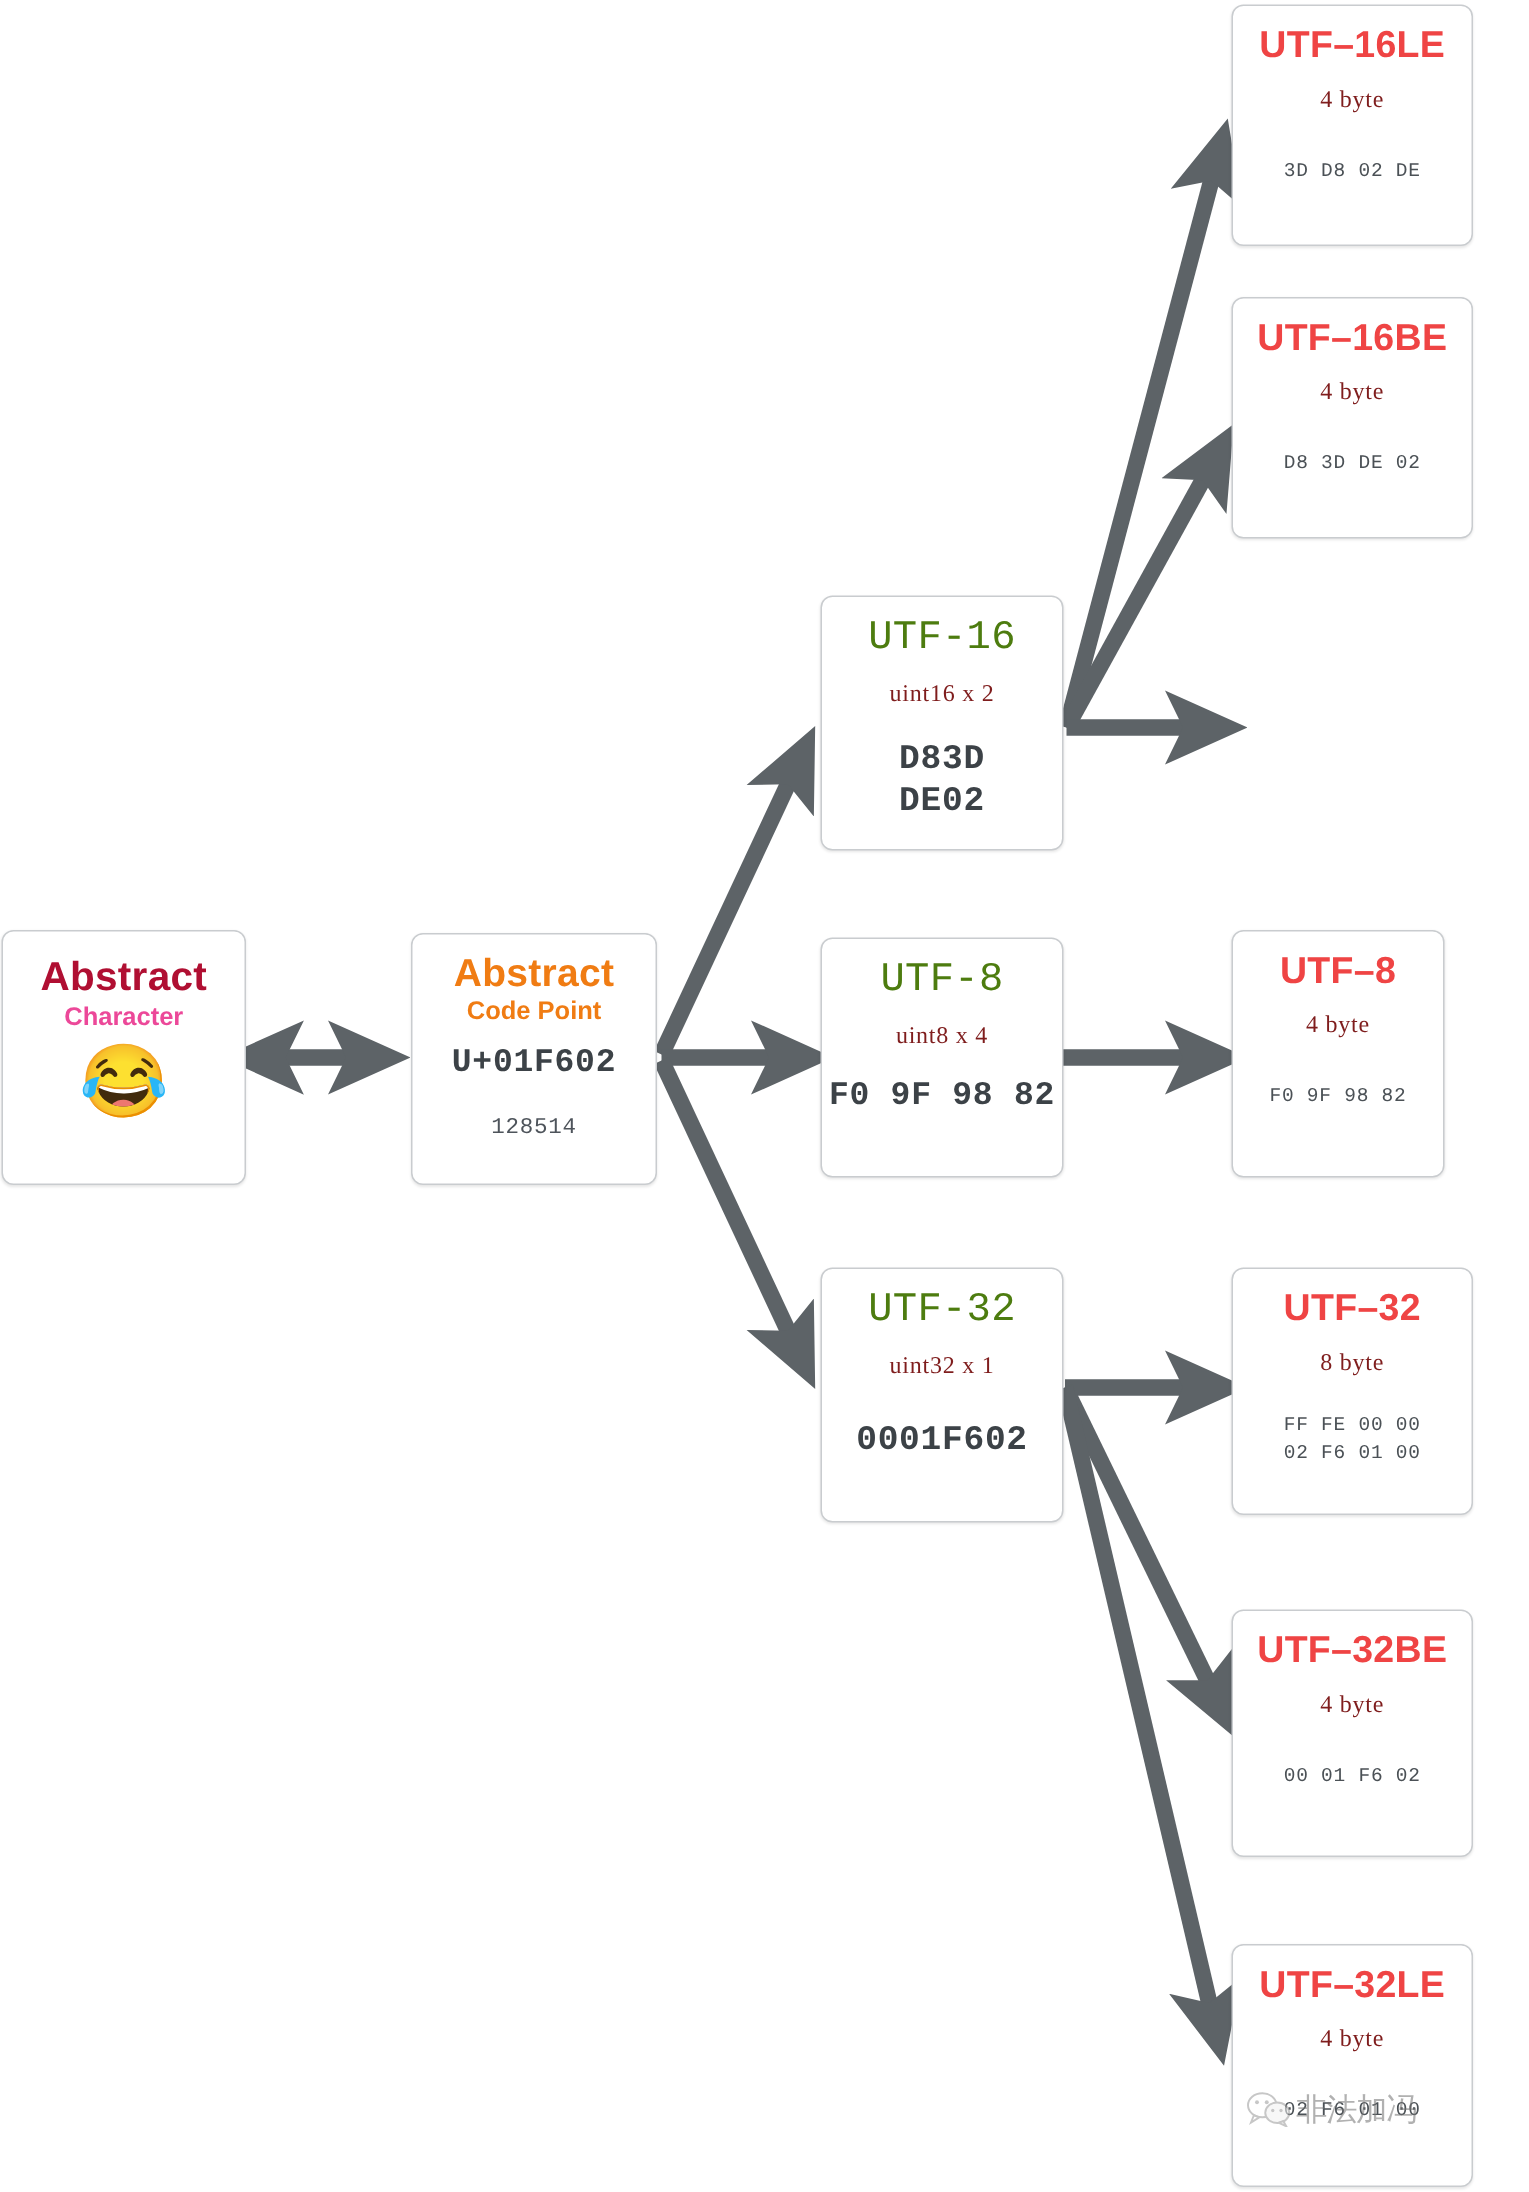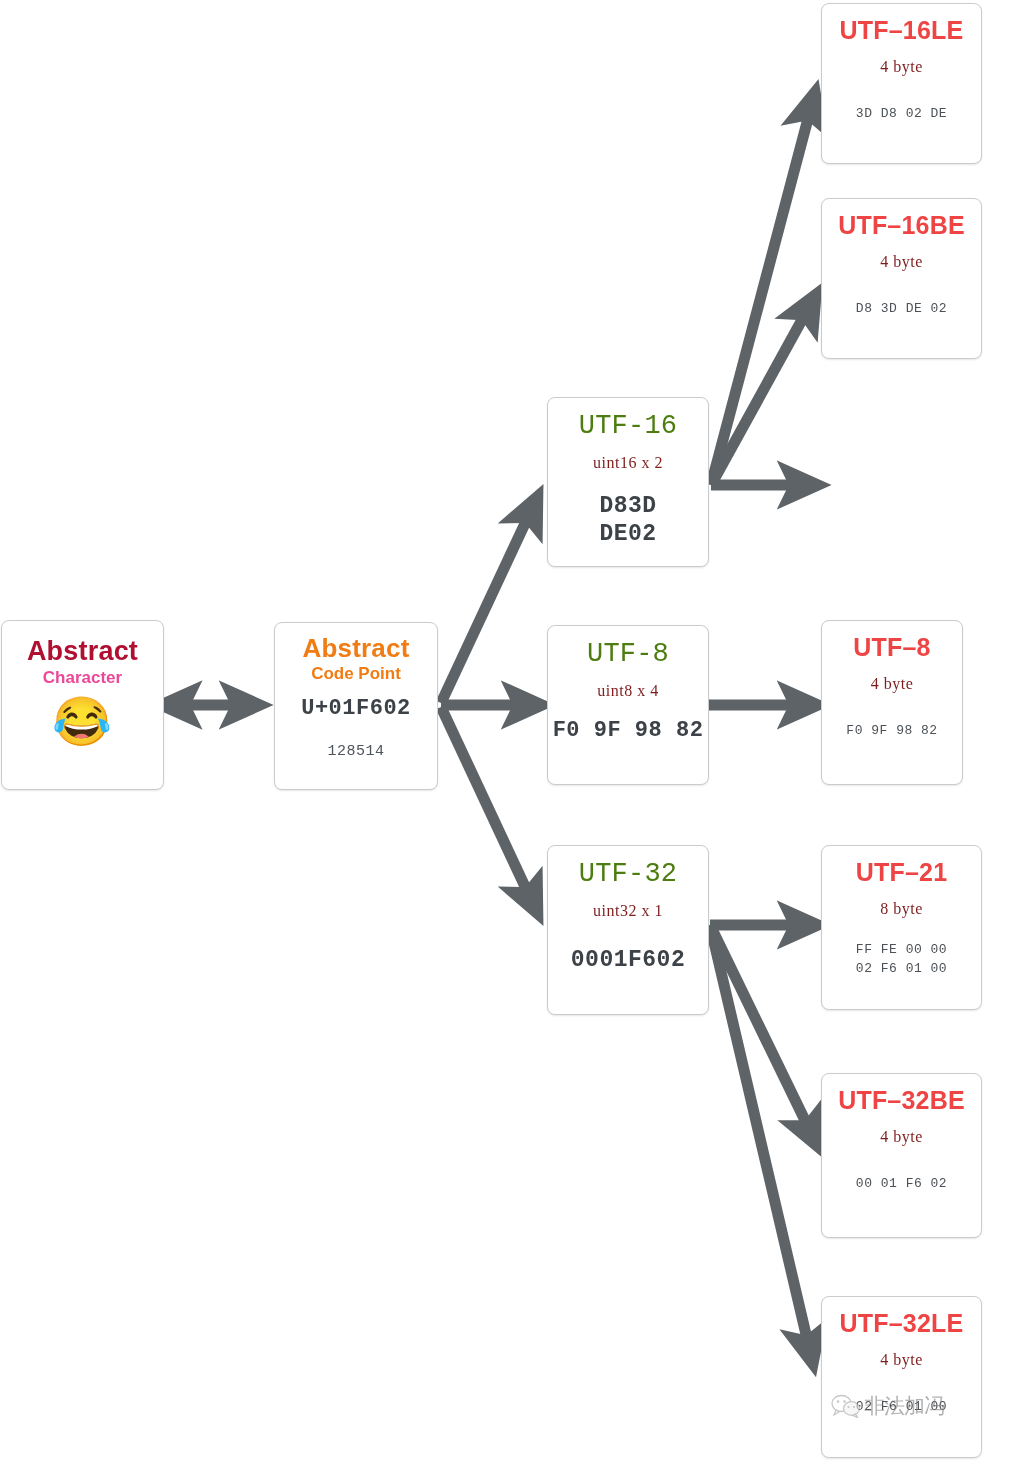--- a/index.html
+++ b/index.html
@@ -234,21 +234,21 @@
   </div>
 
 
   <div class="node" style="left:821px; top:620px; width:142px; height:165px;">
     <div class="node-title title-blue" style="margin-top:13px;">UTF–8</div>
     <div class="mono-mid" style="margin-top:15px;">4 byte</div>
     <div class="mono-small" style="margin-top:29px;">F0 9F 98 82</div>
   </div>
 
   <div class="node" style="left:821px; top:845px; width:161px; height:165px;">
-    <div class="node-title title-blue" style="margin-top:13px;">UTF–21</div>
+    <div class="node-title title-blue" style="margin-top:13px;">UTF–32</div>
     <div class="mono-mid" style="margin-top:15px;">8 byte</div>
     <div class="mono-small" style="margin-top:23px;">FF FE 00 00</div>
     <div class="mono-small">02 F6 01 00</div>
   </div>
 
   <div class="node" style="left:821px; top:1073px; width:161px; height:165px;">
     <div class="node-title title-blue" style="margin-top:13px;">UTF–32BE</div>
     <div class="mono-mid" style="margin-top:15px;">4 byte</div>
     <div class="mono-small" style="margin-top:29px;">00 01 F6 02</div>
   </div>

